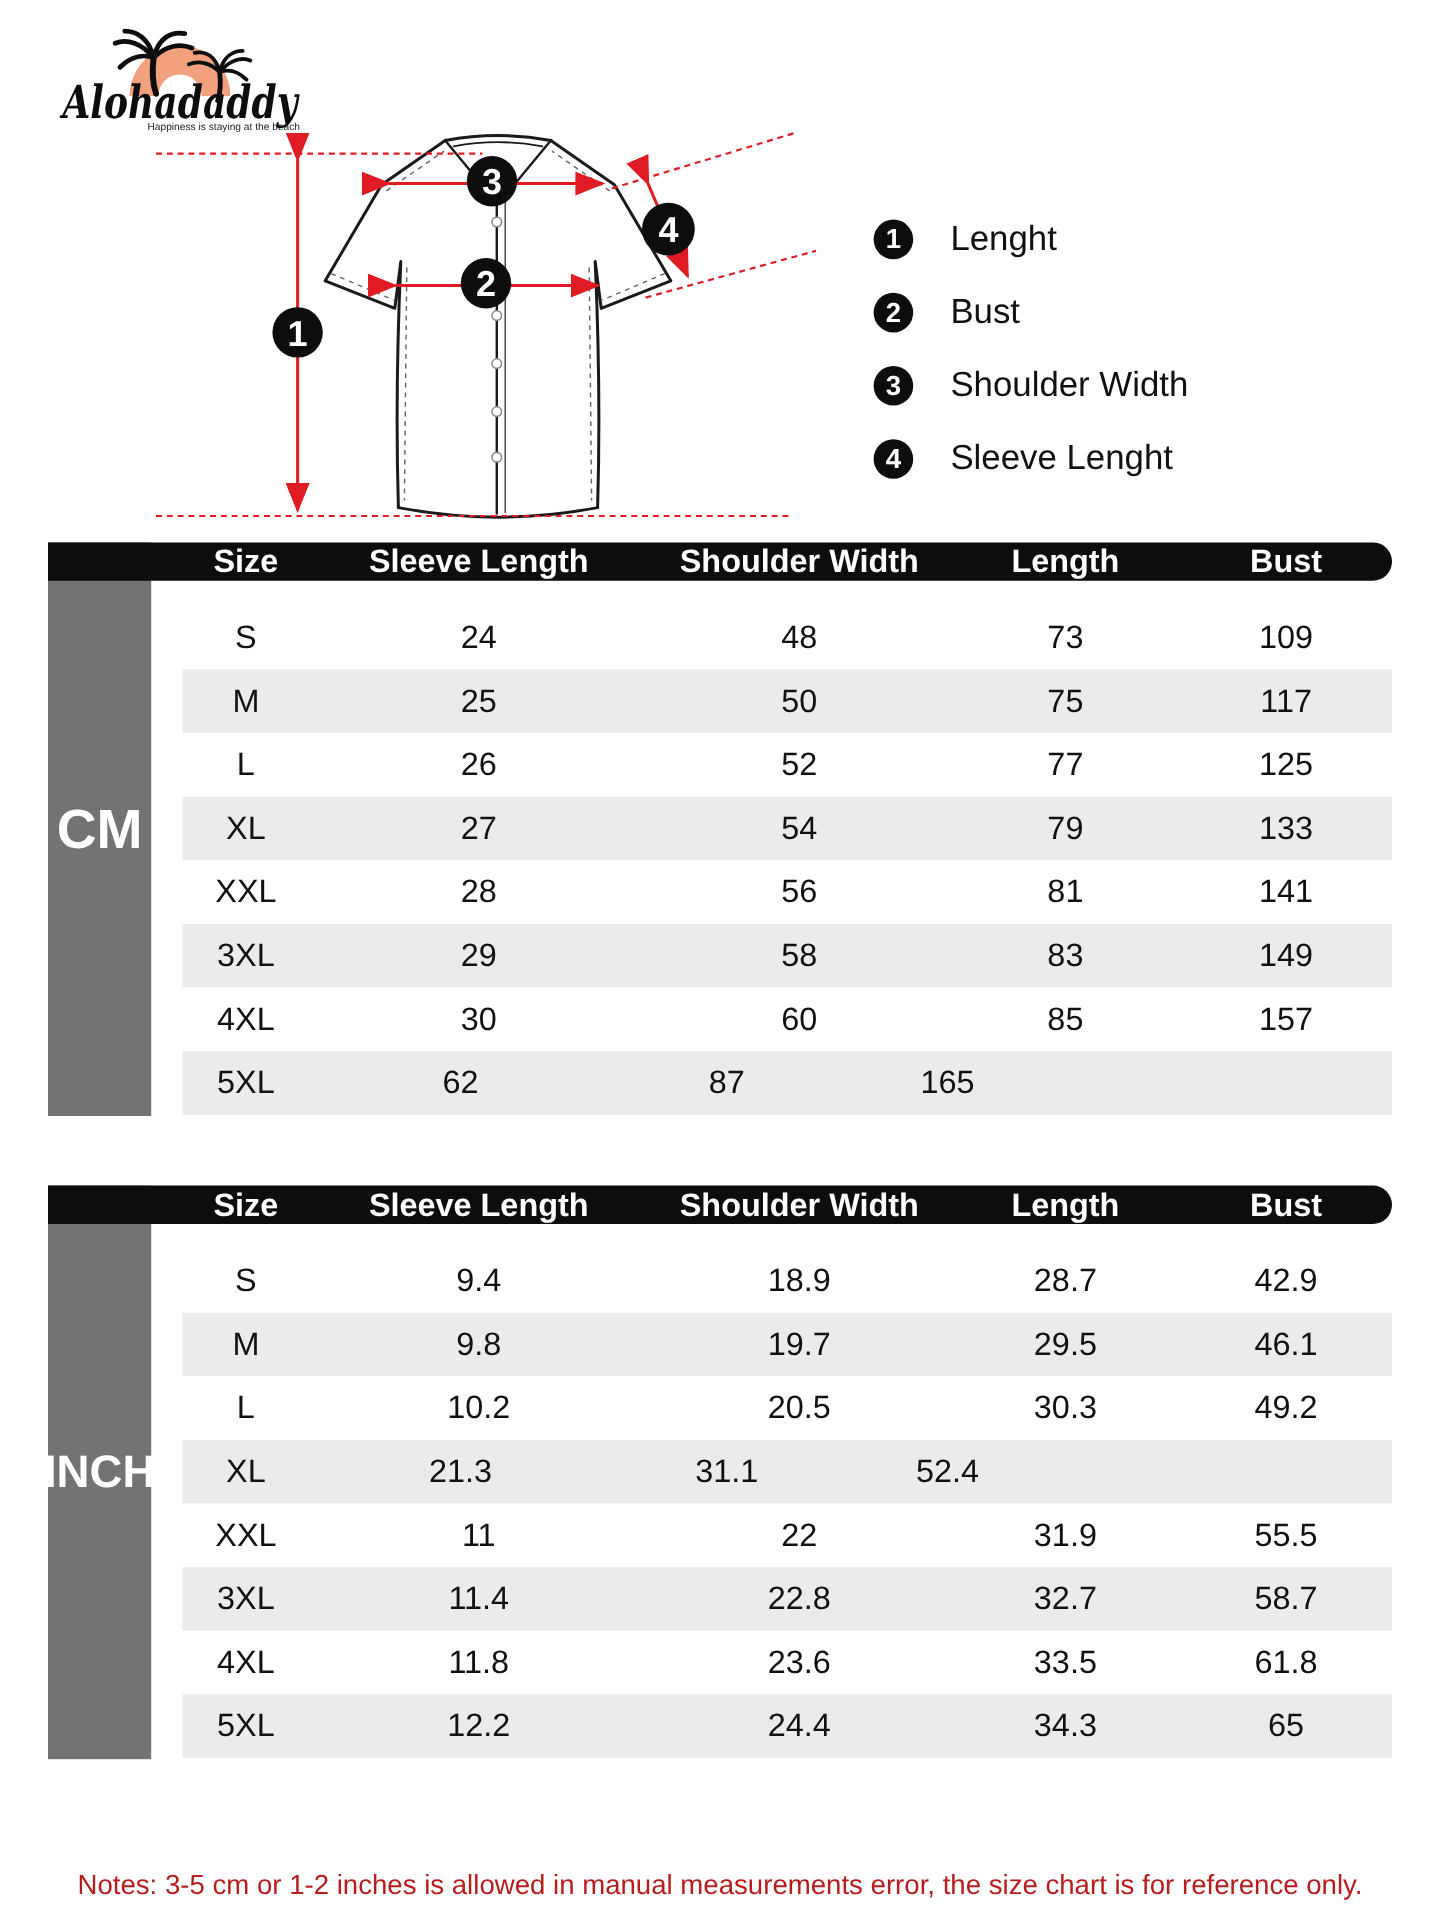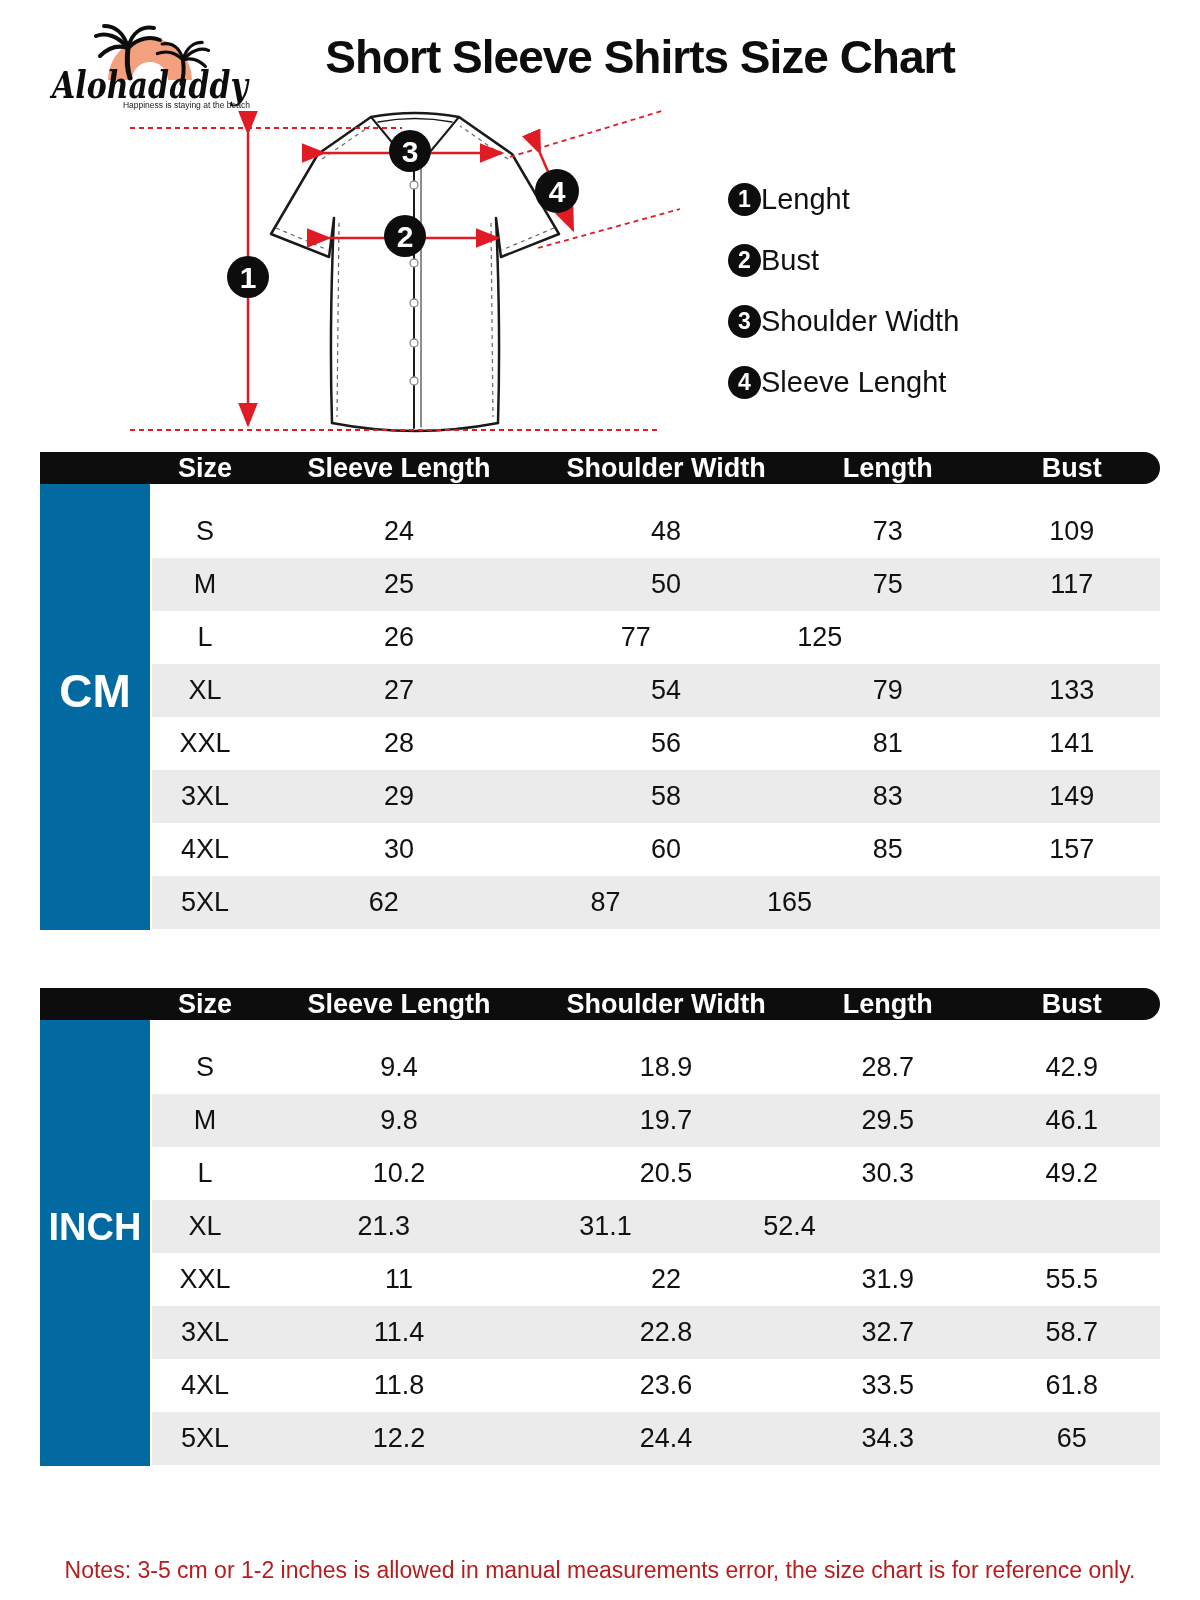--- a/index.html
+++ b/index.html
@@ -11,27 +11,27 @@
   .page-title{position:absolute;left:280px;right:200px;top:30px;margin:0;
               text-align:center;font-size:46px;font-weight:bold;color:#0d0d0d;letter-spacing:-1px;}
 
   
   .diagram-svg{position:absolute;left:0;top:105px;}
   .legend{position:absolute;left:728px;top:183px;}
   .legend-item{display:flex;align-items:center;height:33px;margin-bottom:28px;}
   .legend-badge{width:33px;height:33px;border-radius:50%;background:#0d0d0d;color:#fff;
                 display:flex;align-items:center;justify-content:center;
                 font-size:23px;font-weight:bold;flex:0 0 33px;}
-  .legend-label{margin-left:0;font-size:29px;color:#111;}
+  .legend-label{margin-left:31px;font-size:29px;color:#111;}
 
   
   .size-table{position:absolute;left:40px;width:1120px;height:478px;}
   .size-table.cm{top:452px;}
   .size-table.inch{top:988px;}
-  .band{position:absolute;left:0;top:0;bottom:0;width:110px;background:#0369a1;
+  .band{position:absolute;left:0;top:0;bottom:0;width:86px;background:#737373;
         display:flex;align-items:center;justify-content:center;color:#fff;font-weight:bold;}
   .band.cm-band{font-size:46px;}
   .band.inch-band{font-size:38px;text-align:center;}
   .thead{position:absolute;left:0;top:0;width:1120px;height:32px;background:#0d0d0d;
          border-radius:0 26px 26px 0;}
   .thead .cells{position:absolute;left:112px;right:0;top:0;bottom:0;display:flex;align-items:center;
                 color:#fff;font-weight:bold;font-size:27px;}
   .rows{position:absolute;left:112px;right:0;top:53px;}
   .trow{display:flex;align-items:center;height:53px;font-size:27px;background:#fff;}
   .trow.striped{background:#ebebeb;}
@@ -61,21 +61,20 @@
       <path d="M0,0 C10,-12 22,-16 32,-12"></path>
       <path d="M0,0 C4,-16 14,-22 24,-22"></path>
       <path d="M0,0 C-4,-16 -14,-22 -26,-20"></path>
       <path d="M0,0 C-10,-10 -22,-12 -32,-8"></path>
       <path d="M0,0 C12,-4 22,2 28,8"></path>
     </g>
     <text x="122" y="92" text-anchor="middle" textLength="196" lengthAdjust="spacingAndGlyphs" font-family="DejaVu Serif, serif" font-style="italic" font-weight="bold" font-size="38" fill="#0d0d0d">Alohadaddy</text>
     <text x="222" y="102" text-anchor="end" font-size="8.5" fill="#222">Happiness is staying at the beach</text>
   </svg>
 
-  <h1 class="page-title">Short Sleeve Shirts Size Chart</h1>
 
   <svg class="diagram-svg" width="700" height="350" viewBox="0 0 700 350">
     <defs>
       <marker id="ah" markerWidth="11" markerHeight="8" refX="9" refY="4" orient="auto">
         <path d="M0,0 L10,4 L0,8 Z" fill="#e01b24"></path>
       </marker>
     </defs>
 
     <g stroke="#1a1a1a" stroke-width="2.5" fill="none" stroke-linejoin="round" stroke-linecap="round">
       <path d="M371,12 Q415,4 459,12"></path>
@@ -170,20 +169,21 @@
         <div class="trow striped">
           <div class="cell c0">M</div>
           <div class="cell c1">25</div>
           <div class="cell c2">50</div>
           <div class="cell c3">75</div>
           <div class="cell c4">117</div>
         </div>
         <div class="trow">
           <div class="cell c0">L</div>
           <div class="cell c1">26</div>
+          <div class="cell c2">52</div>
           <div class="cell c3">77</div>
           <div class="cell c4">125</div>
         </div>
         <div class="trow striped">
           <div class="cell c0">XL</div>
           <div class="cell c1">27</div>
           <div class="cell c2">54</div>
           <div class="cell c3">79</div>
           <div class="cell c4">133</div>
         </div>

